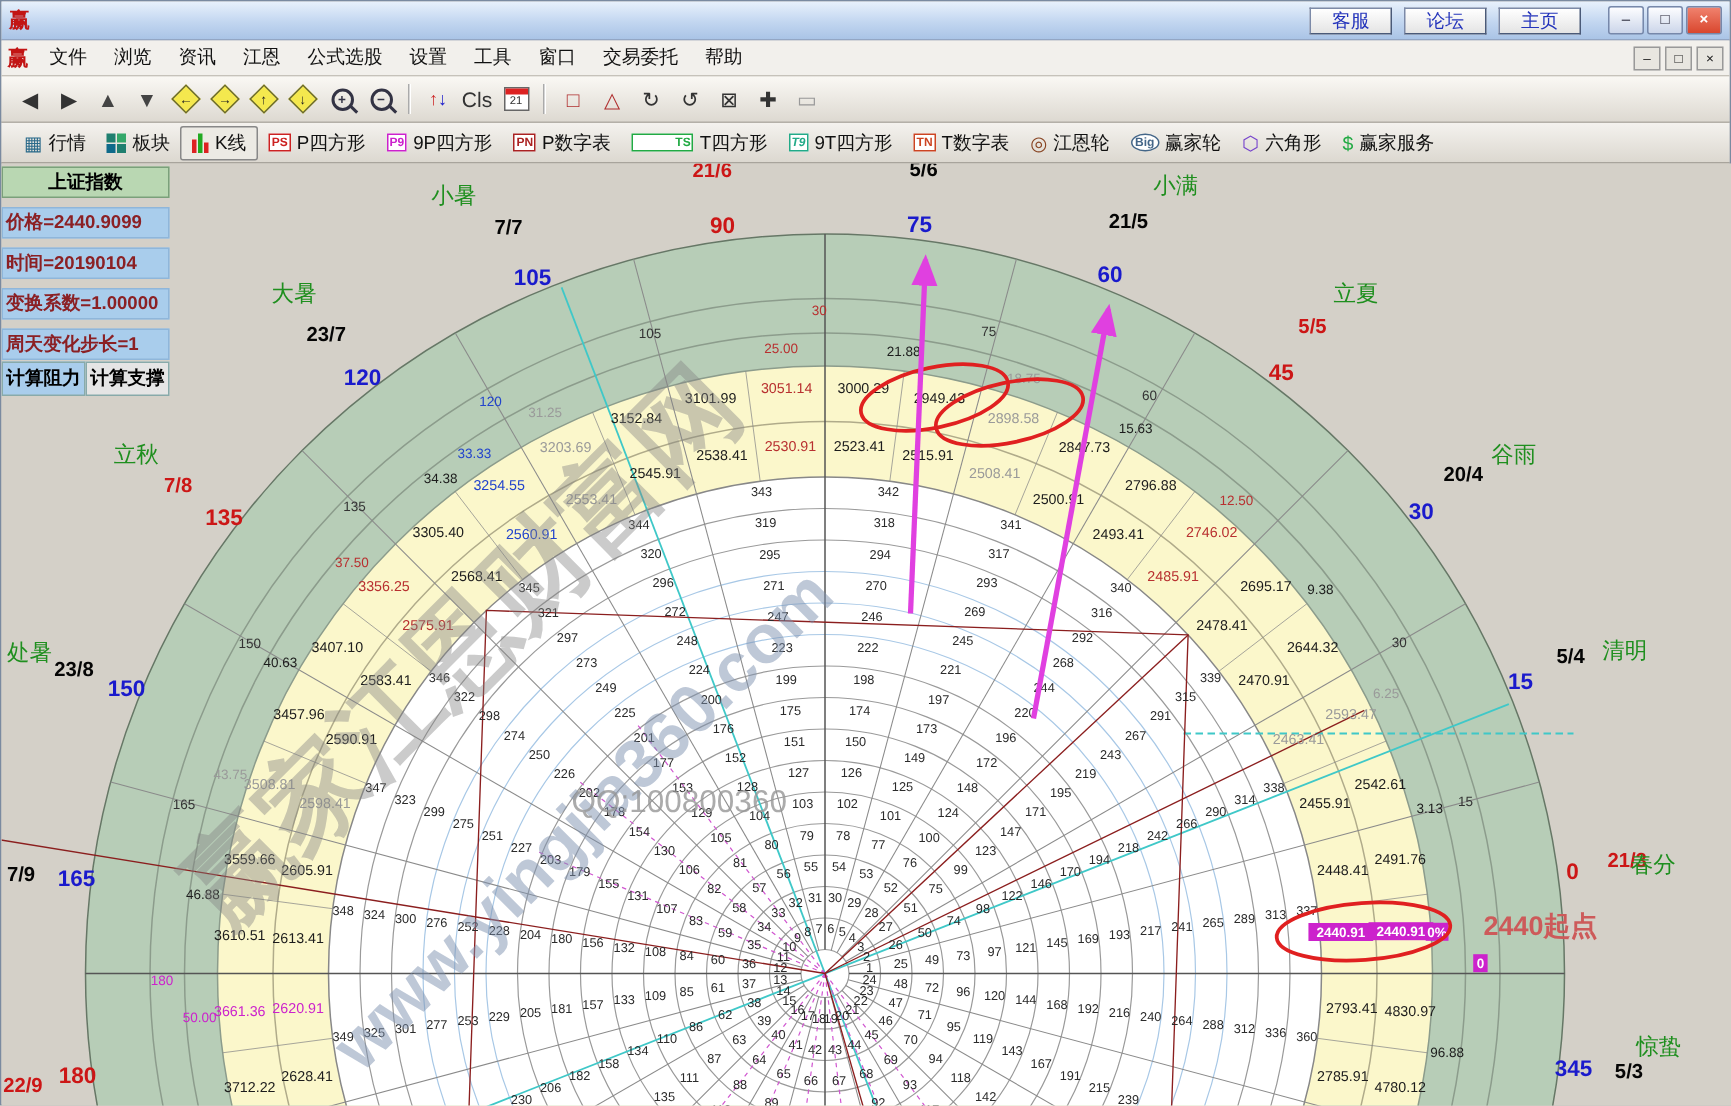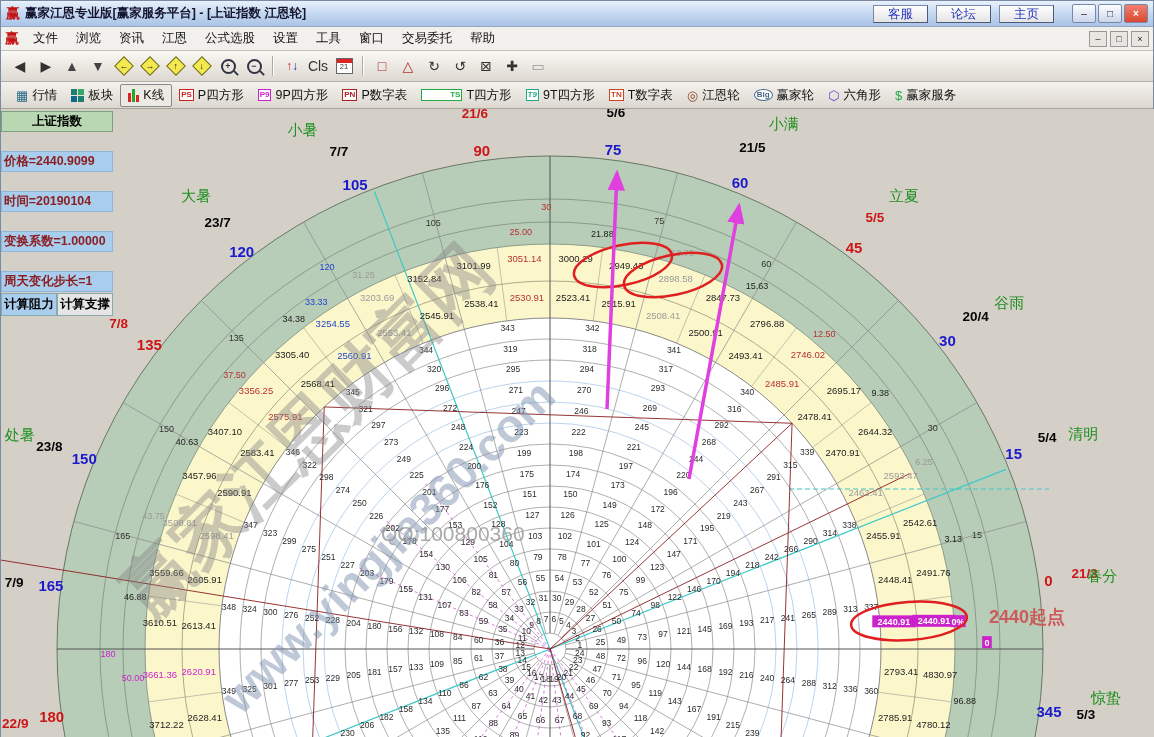--- a/index.html
+++ b/index.html
@@ -57,35 +57,34 @@
   .candle{display:inline-flex;align-items:flex-end;gap:1px;height:14px}
   .candle i{width:3px;background:#d22}.candle i:nth-child(1){height:9px}
   .candle i:nth-child(2){height:13px;background:#2a2}.candle i:nth-child(3){height:7px}
   
   .chart{position:relative;width:1154px;height:629px;background:#d4d0c8;overflow:hidden}
   .chart svg{position:absolute;left:0;top:0}
   
   .panel{position:absolute;left:0;top:2px;width:112px;font-size:12.4px;z-index:5}
   .panel-header{background:#b9d7b2;border:1px solid #7ba07b;text-align:center;
                 padding:1px 0;color:#000;font-weight:bold}
-  .panel-row{background:#a9cdec;border:1px solid #8fb6da;margin-top:19px;
+  .panel-row{background:#a9cdec;border:1px solid #8fb6da;margin-top:6px;
              color:#8b2024;font-weight:bold;padding:1px 2px;white-space:nowrap;overflow:hidden}
   .panel-btns{display:flex;margin-top:1px}
   .panel-btn{flex:1;text-align:center;padding:2px 0;border:1px solid #8aa;
              color:#000;font-weight:bold;cursor:default}
   .panel-btn.resist{background:#a9cdec}
   .panel-btn.support{background:#e5e5e5}
 </style>
 </head>
 <body>
 
 <div class="app">
   <div class="titlebar">
     <span class="app-logo">赢</span>
-    <span class="win-title">赢家江恩专业版[赢家服务平台] - [上证指数 江恩轮]</span>
     <span class="tb-spacer"></span>
     <span id="quickButtons"><span class="qbtn">客服</span><span class="qbtn">论坛</span><span class="qbtn">主页</span></span>
     <span class="winbtns" id="winButtons">
         <span class="winbtn">–</span>
         <span class="winbtn">□</span>
         <span class="winbtn close">×</span>
       </span>
   </div>
 
   <div class="menubar">

